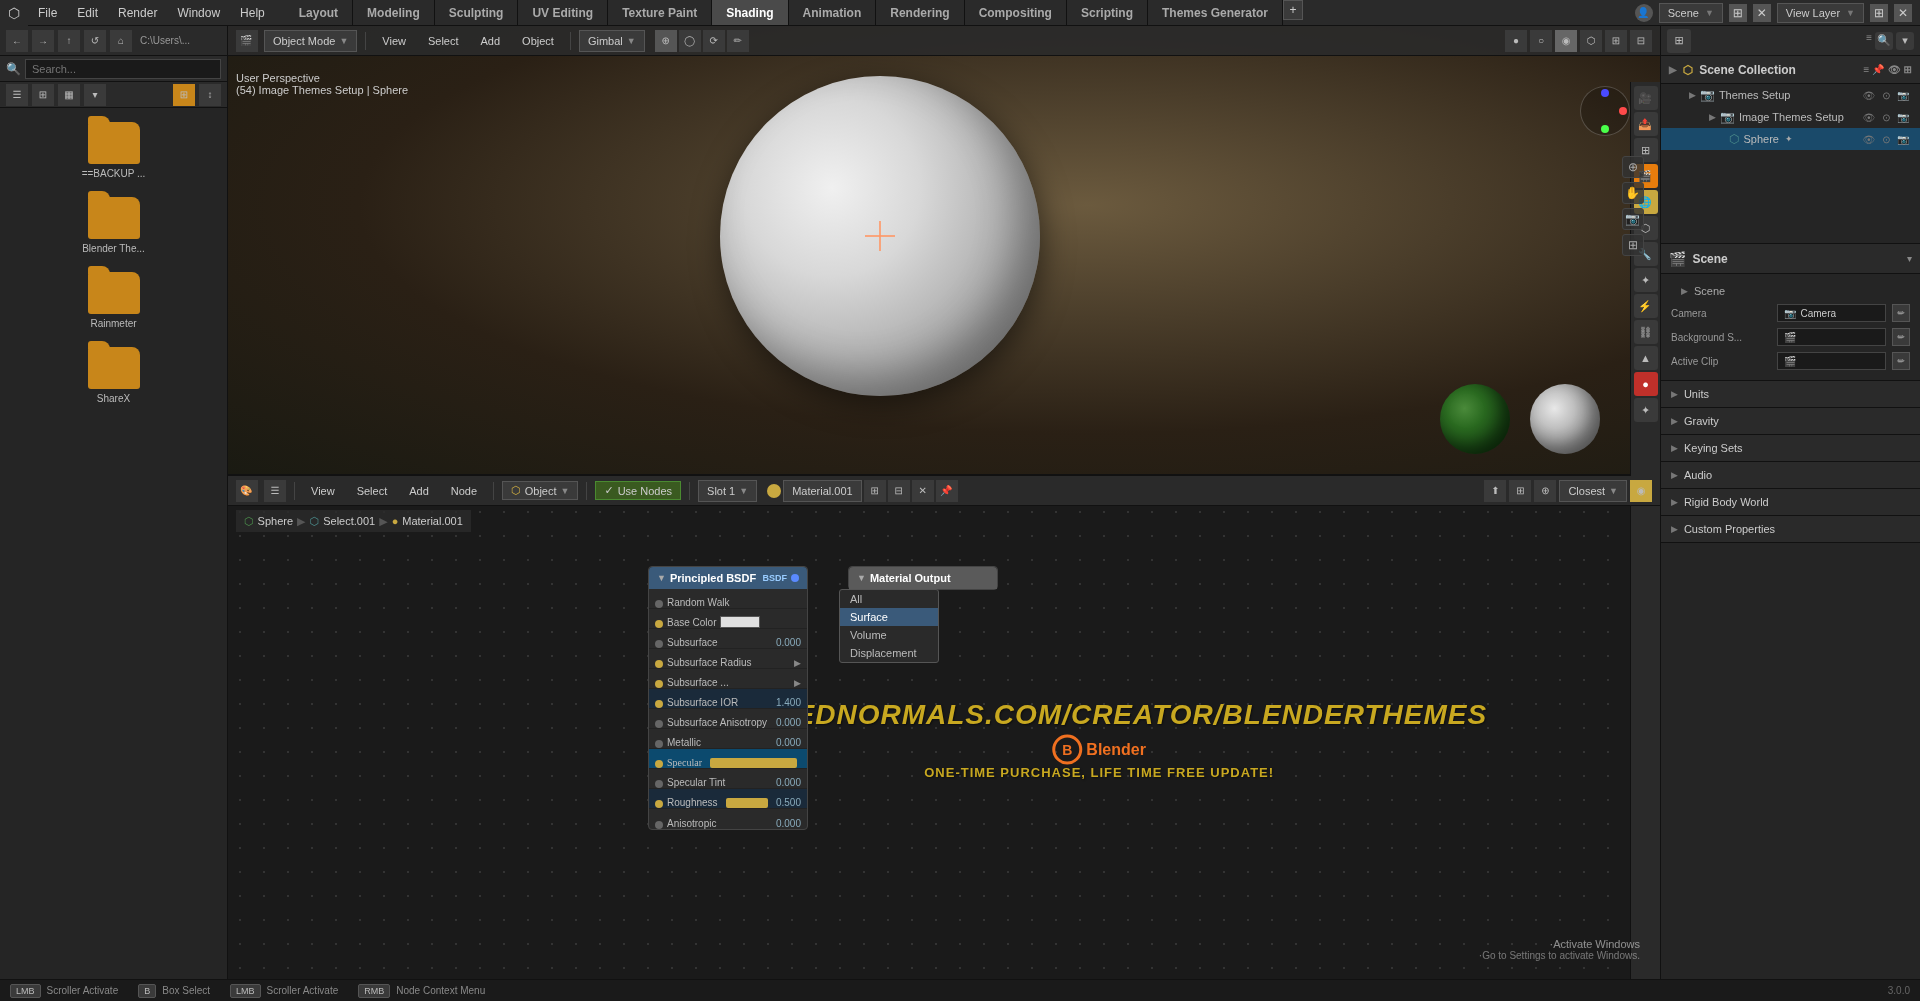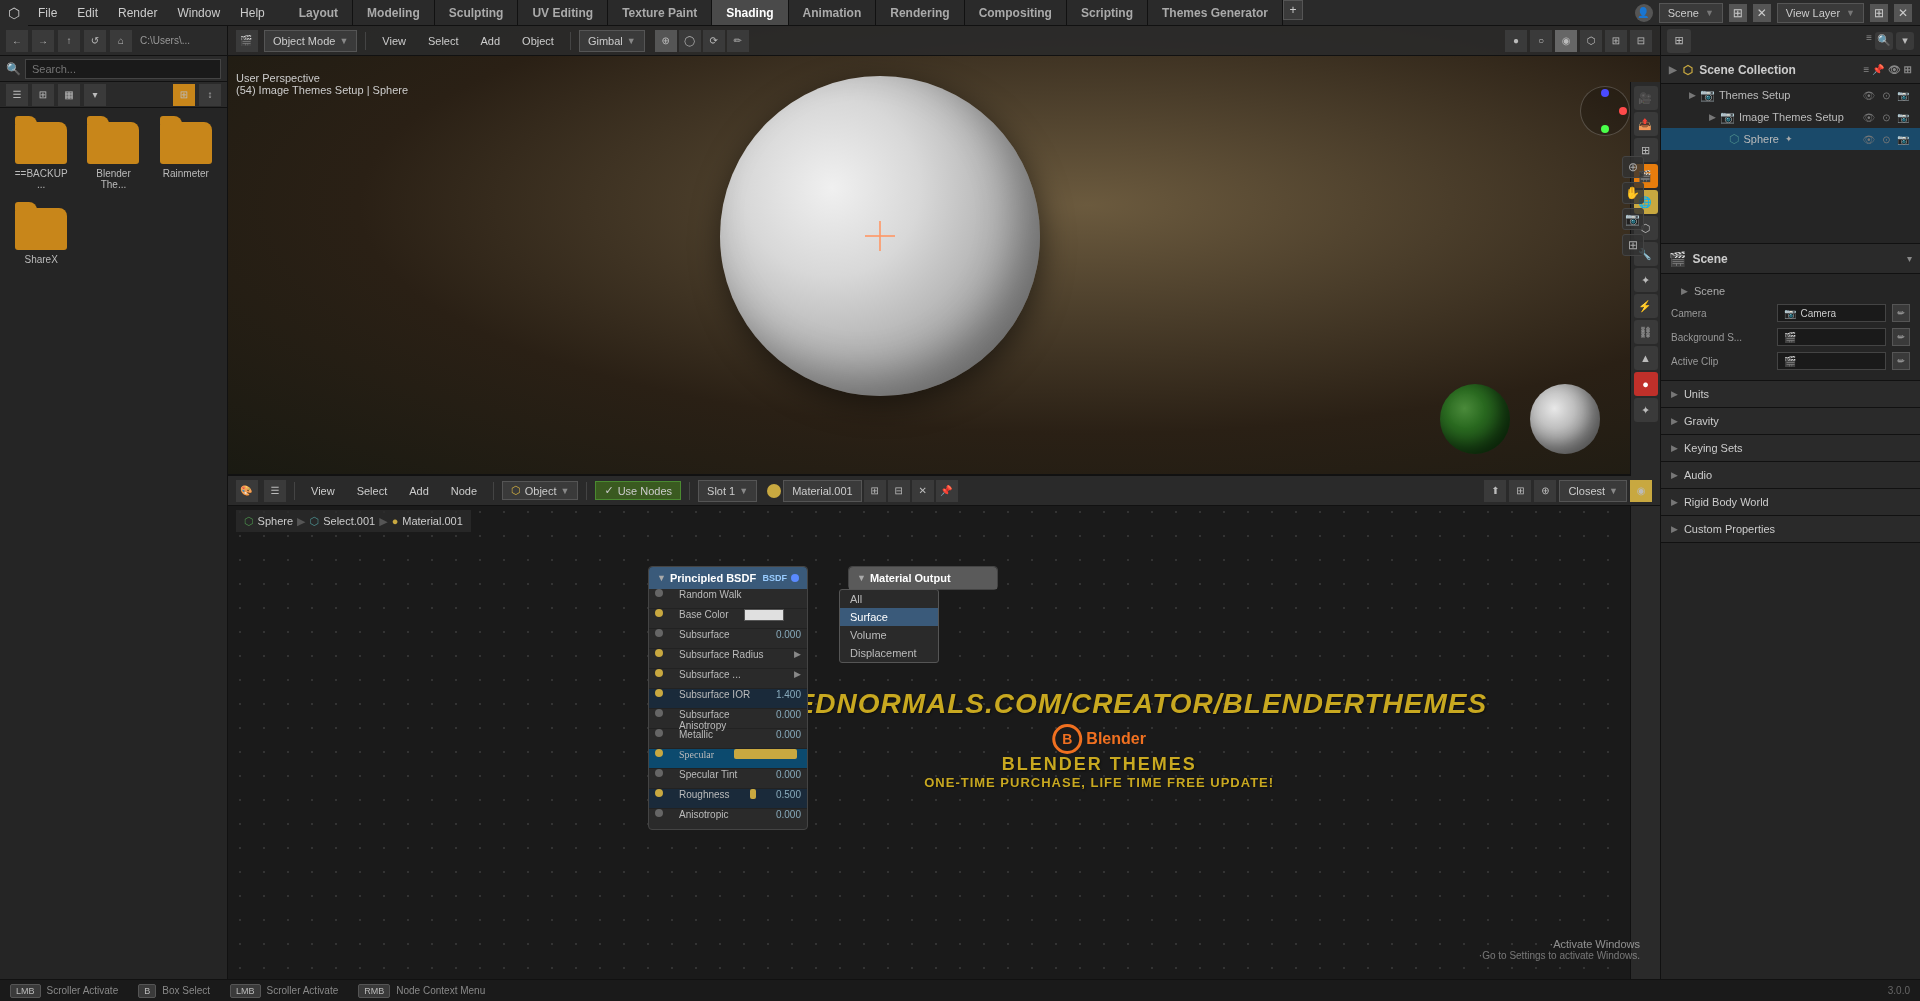--- a/index.html
+++ b/index.html
@@ -169,21 +169,21 @@
       padding: 0 6px;
       gap: 4px;
       border-bottom: 1px solid #111;
     }
 
     .file-grid {
       flex: 1;
       background: #252525;
       padding: 10px;
       display: grid;
-      grid-template-columns: 1fr 1fr 1fr;
+      grid-template-columns: 1fr;
       gap: 10px;
       align-content: start;
     }
     .file-item {
       display: flex;
       flex-direction: column;
       align-items: center;
       cursor: pointer;
       padding: 4px;
     }
@@ -407,24 +407,24 @@
       align-items: center;
       padding: 0 8px;
       font-size: 11px;
       font-weight: bold;
       color: #fff;
     }
     .node-header.bsdf { background: #3a5a7a; }
     .node-header.mat-output { background: #5a5a5a; }
     .node-row {
       display: flex;
-      align-items: flex-start;
+      align-items: flex-end;
       height: 20px;
       padding: 0 6px;
-      gap: 16px;
+      gap: 4px;
       border-bottom: 1px solid #222;
       color: #bbb;
       font-size: 10px;
     }
     .node-row:last-child { border-bottom: none; }
     .node-socket {
       width: 8px; height: 8px;
       border-radius: 50%;
       flex-shrink: 0;
     }
@@ -1008,21 +1008,20 @@
           <div class="dropdown-item">Displacement</div>
         </div>
       </div>
 
       <div class="watermark">
         <div class="watermark-url">FLIPPEDNORMALS.COM/CREATOR/BLENDERTHEMES</div>
         <div class="blender-logo-area">
           <div class="blender-logo-circle">B</div>
           <span style="font-size:16px;font-weight:bold;color:#f07020;">Blender</span>
         </div>
-        <div class="watermark-sub">BLENDER THEMES</div>
         <div class="watermark-small">ONE-TIME PURCHASE, LIFE TIME FREE UPDATE!</div>
       </div>
 
     </div>
   </div>
 
   <div class="right-icon-bar">
     <div class="rp-icon-btn">🎥</div>
     <div class="rp-icon-btn">📤</div>
     <div class="rp-icon-btn">⊞</div>

